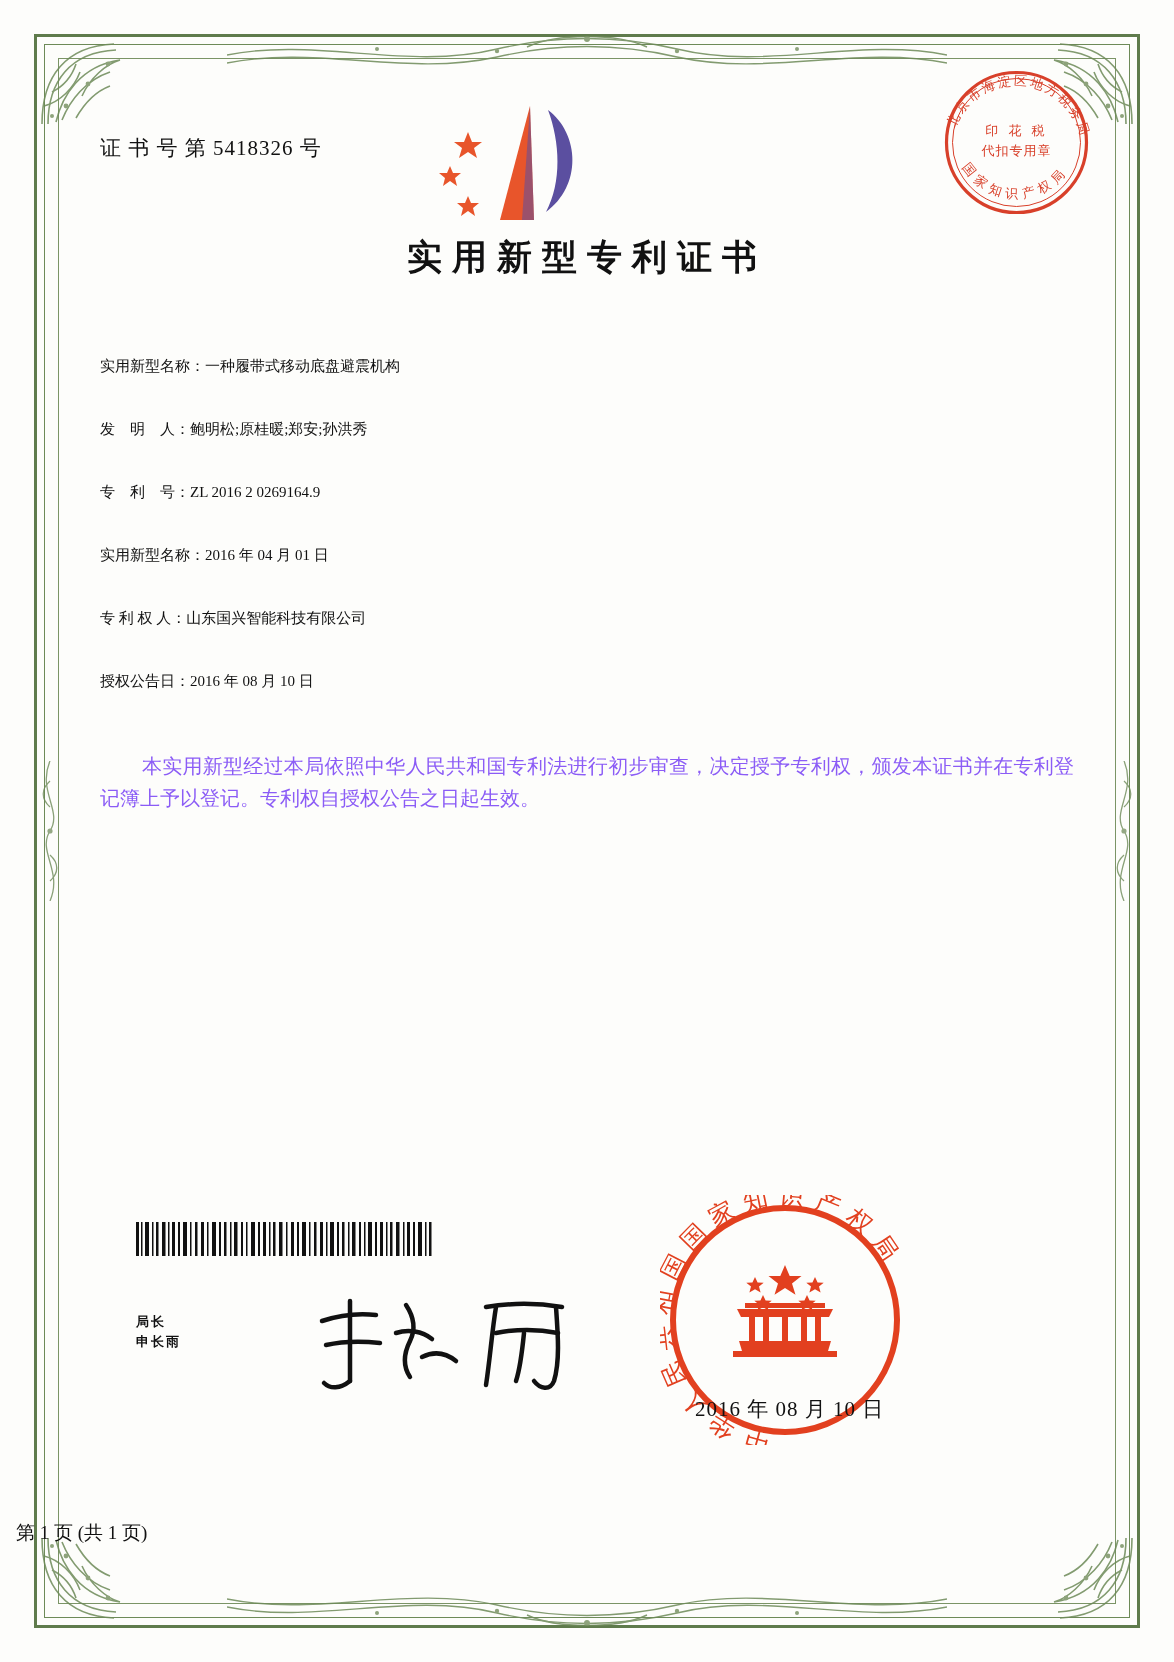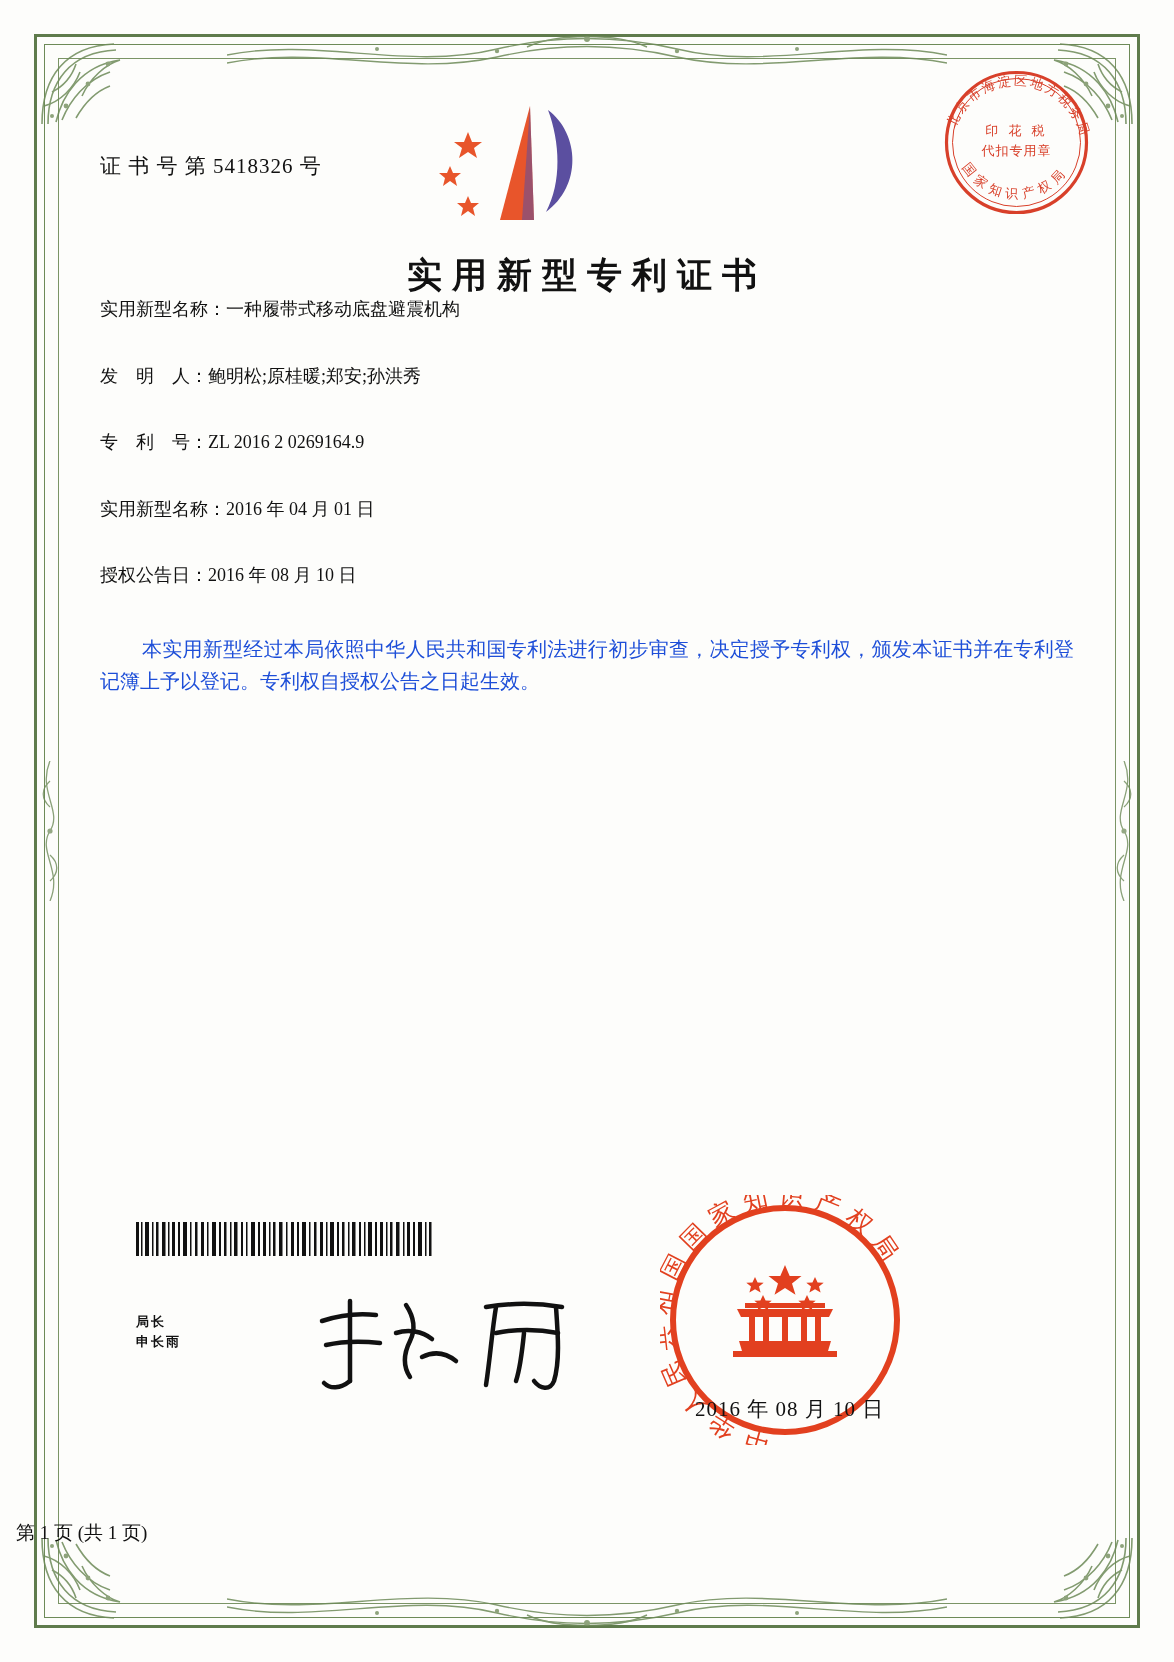--- a/index.html
+++ b/index.html
@@ -91,21 +91,21 @@
     position: absolute;
     left: 100px;
     top: 100px;
     width: 974px;
   }
 
   .cert-no {
     font-size: 21px;
     letter-spacing: 1px;
     color: #111;
-    margin-top: 52px;
+    margin-top: 34px;
     font-family: "Liberation Serif", serif;
   }
 
   
   .logo {
     position: absolute;
     left: 430px;
     top: 100px;
     width: 180px;
     height: 150px;
@@ -124,40 +124,41 @@
     text-align: center;
     font-size: 35px;
     font-weight: bold;
     letter-spacing: 10px;
     margin-top: 72px;
     color: #111;
     font-family: "DejaVu Serif", "Liberation Serif", serif;
   }
 
   .fields {
-    font-size: 18px;
+    margin-top: 76px;
+    font-size: 15px;
     line-height: 1.2;
   }
   .field-row {
     margin-bottom: 45px;
     white-space: nowrap;
     color: #111;
   }
   .field-label {
     display: inline-block;
   }
   .field-value {
     display: inline-block;
   }
 
   .paras {
-    margin-top: 46px;
+    margin-top: 60px;
     font-size: 20px;
     line-height: 1.62;
-    color: #1d4ed8;
+    color: #8b5cf6;
     text-align: justify;
   }
   .paras p {
     margin: 0 0 3px 0;
     text-indent: 2.1em;
   }
 
   
   .barcode {
     position: absolute;
@@ -401,20 +402,23 @@
         <span class="field-label">实用新型名称：</span><span class="field-value">一种履带式移动底盘避震机构</span>
       </div>
       <div class="field-row">
         <span class="field-label">发　明　人：</span><span class="field-value">鲍明松;原桂暖;郑安;孙洪秀</span>
       </div>
       <div class="field-row">
         <span class="field-label">专　利　号：</span><span class="field-value">ZL 2016 2 0269164.9</span>
       </div>
       <div class="field-row">
         <span class="field-label">实用新型名称：</span><span class="field-value">2016 年 04 月 01 日</span>
+      </div>
+      <div class="field-row">
+        <span class="field-label">专 利 权 人：</span><span class="field-value">山东国兴智能科技有限公司</span>
       </div>
       <div class="field-row">
         <span class="field-label">授权公告日：</span><span class="field-value">2016 年 08 月 10 日</span>
       </div>
     </div>
 
     <div class="paras">
       <p>本实用新型经过本局依照中华人民共和国专利法进行初步审查，决定授予专利权，颁发本证书并在专利登记簿上予以登记。专利权自授权公告之日起生效。</p>
     </div>
   </div>

